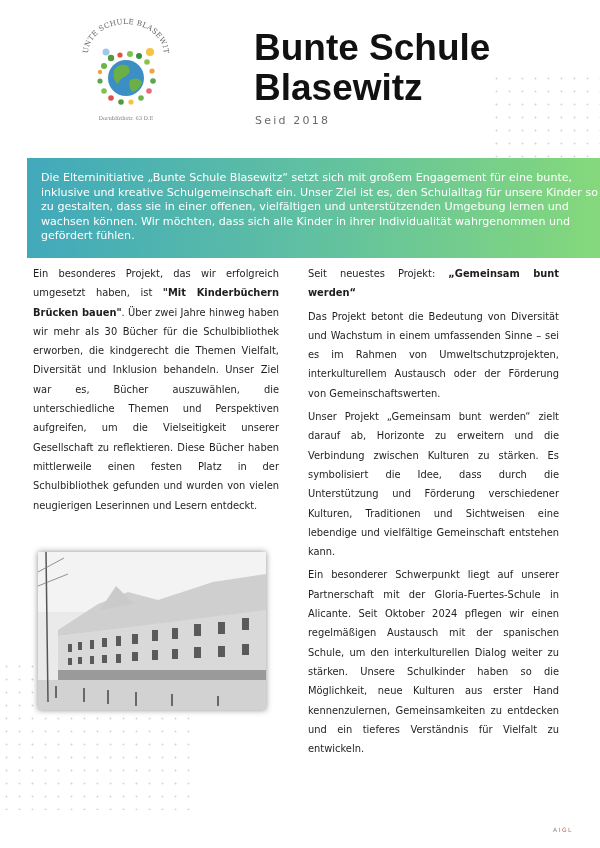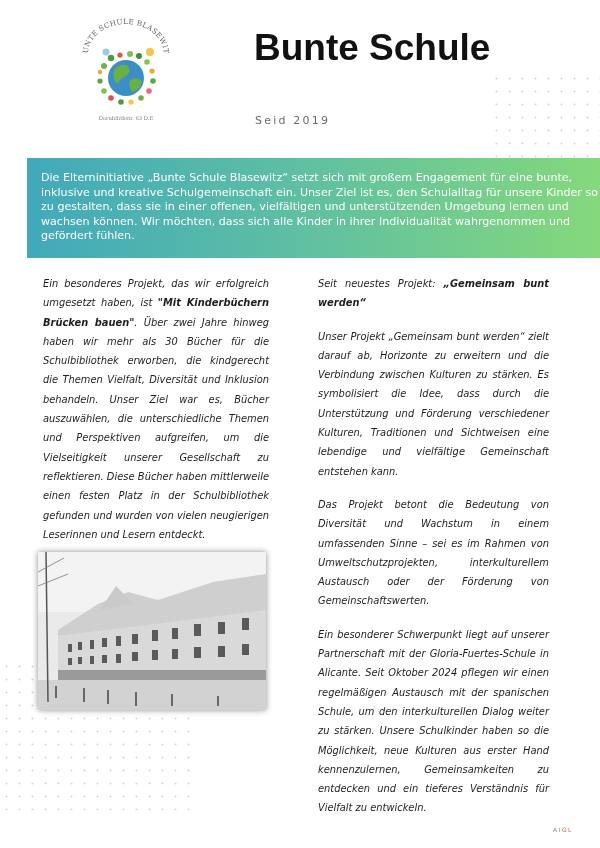--- a/index.html
+++ b/index.html
@@ -37,21 +37,21 @@
   }
   .intro-text {
     color: #ffffff; font-family: "DejaVu Sans", sans-serif;
     font-size: 11.1px; line-height: 14.6px; margin: 0;
   }
   .col {
     position: absolute; font-family: "DejaVu Sans", sans-serif;
     font-size: 9.9px; line-height: 19.3px; color: #1e1e1e;
     text-align: justify; margin: 0;
   }
-  .col p { margin: 14px; text-align: justify; font-style: italic; }
+  .col p { margin: 4px; text-align: justify; }
   .col-left { left: 29px; top: 260px; width: 254px; }
   .col-right { left: 304px; top: 260px; width: 259px; }
   b { font-weight: bold; }
   .photo-frame {
     position: absolute; left: 38px; top: 552px; width: 228px; height: 158px;
     box-shadow: 0 0 6px rgba(0,0,0,0.45);
     background: #e8e8e8;
   }
   .photo-frame svg { width: 100%; height: 100%; display: block; }
   .footer-mark {
@@ -97,22 +97,23 @@
     <path d="M36,56 q6,-8 14,-4 q4,6 -2,10 q-6,2 -8,8 q-6,-4 -4,-14z" fill="#6bb047"></path>
     <path d="M52,66 q8,-4 12,2 q-2,8 -10,10 q-4,-6 -2,-12z" fill="#6bb047"></path>
     <circle cx="72" cy="38" r="4" fill="#f6c445"></circle>
     <circle cx="28" cy="38" r="3.5" fill="#9cc9e6"></circle>
     <text x="48" y="106" font-size="5.2" fill="#777" text-anchor="middle" font-family="DejaVu Serif, serif">Dornblüthstr. 63 D.E</text>
   </svg>
 </div>
 
 <div class="title">
   <div>Bunte Schule</div>
+  <div>Blasewitz</div>
 </div>
-<div class="subtitle">Seid 2019</div>
+<div class="subtitle">Seid 2018</div>
 
 <div class="intro-box">
   <p class="intro-text">Die Elterninitiative „Bunte Schule Blasewitz“ setzt sich mit großem Engagement für eine bunte, inklusive und kreative Schulgemeinschaft ein. Unser Ziel ist es, den Schulalltag für unsere Kinder so zu gestalten, dass sie in einer offenen, vielfältigen und unterstützenden Umgebung lernen und wachsen können. Wir möchten, dass sich alle Kinder in ihrer Individualität wahrgenommen und gefördert fühlen.</p>
 </div>
 
 <div class="col col-left">
   <p><span>Ein besonderes Projekt, das wir erfolgreich umgesetzt haben, ist </span><b>"Mit Kinderbüchern Brücken bauen"</b><span>. Über zwei Jahre hinweg haben wir mehr als 30 Bücher für die Schulbibliothek erworben, die kindgerecht die Themen Vielfalt, Diversität und Inklusion behandeln. Unser Ziel war es, Bücher auszuwählen, die unterschiedliche Themen und Perspektiven aufgreifen, um die Vielseitigkeit unserer Gesellschaft zu reflektieren. Diese Bücher haben mittlerweile einen festen Platz in der Schulbibliothek gefunden und wurden von vielen neugierigen Leserinnen und Lesern entdeckt.</span></p>
 </div>
 
 <div class="photo-frame">
@@ -161,18 +162,18 @@
         <line x1="70" y1="138" x2="70" y2="152"></line>
         <line x1="98" y1="140" x2="98" y2="154"></line>
         <line x1="134" y1="142" x2="134" y2="154"></line>
         <line x1="180" y1="144" x2="180" y2="154"></line>
     </g>
   </svg>
 </div>
 
 <div class="col col-right">
   <p><span>Seit neuestes Projekt: </span><b>„Gemeinsam bunt werden“</b></p>
+  <p>Das Projekt betont die Bedeutung von Diversität und Wachstum in einem umfassenden Sinne – sei es im Rahmen von Umweltschutzprojekten, interkulturellem Austausch oder der Förderung von Gemeinschaftswerten.</p>
   <p>Unser Projekt „Gemeinsam bunt werden“ zielt darauf ab, Horizonte zu erweitern und die Verbindung zwischen Kulturen zu stärken. Es symbolisiert die Idee, dass durch die Unterstützung und Förderung verschiedener Kulturen, Traditionen und Sichtweisen eine lebendige und vielfältige Gemeinschaft entstehen kann.</p>
-  <p>Das Projekt betont die Bedeutung von Diversität und Wachstum in einem umfassenden Sinne – sei es im Rahmen von Umweltschutzprojekten, interkulturellem Austausch oder der Förderung von Gemeinschaftswerten.</p>
   <p>Ein besonderer Schwerpunkt liegt auf unserer Partnerschaft mit der Gloria-Fuertes-Schule in Alicante. Seit Oktober 2024 pflegen wir einen regelmäßigen Austausch mit der spanischen Schule, um den interkulturellen Dialog weiter zu stärken. Unsere Schulkinder haben so die Möglichkeit, neue Kulturen aus erster Hand kennenzulernen, Gemeinsamkeiten zu entdecken und ein tieferes Verständnis für Vielfalt zu entwickeln.</p>
 </div>
 
 <div class="footer-mark"><span>A</span><span>I</span><span class="accent">G</span><span>L</span></div>
 
 </body></html>

